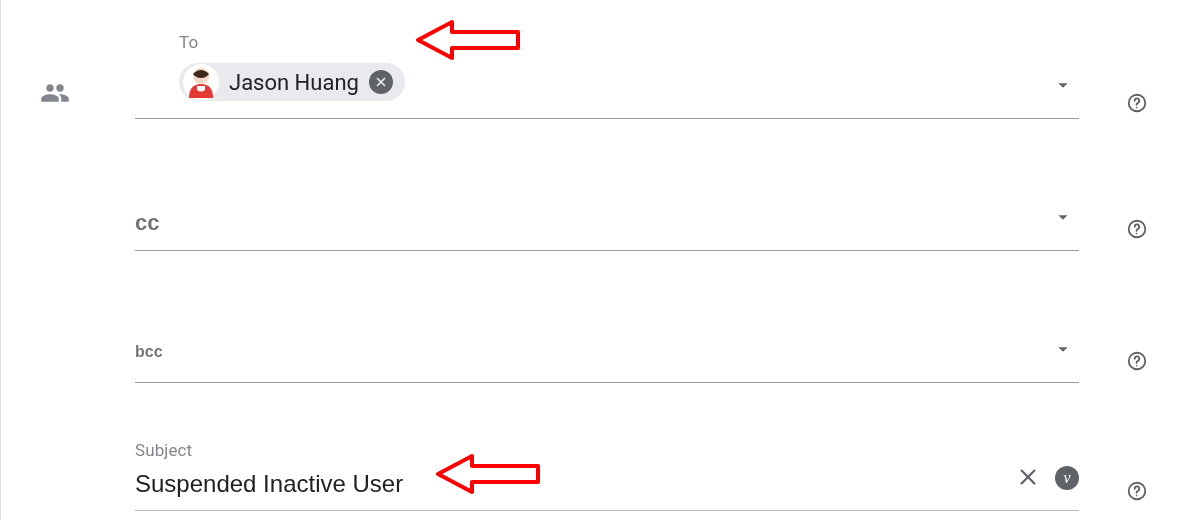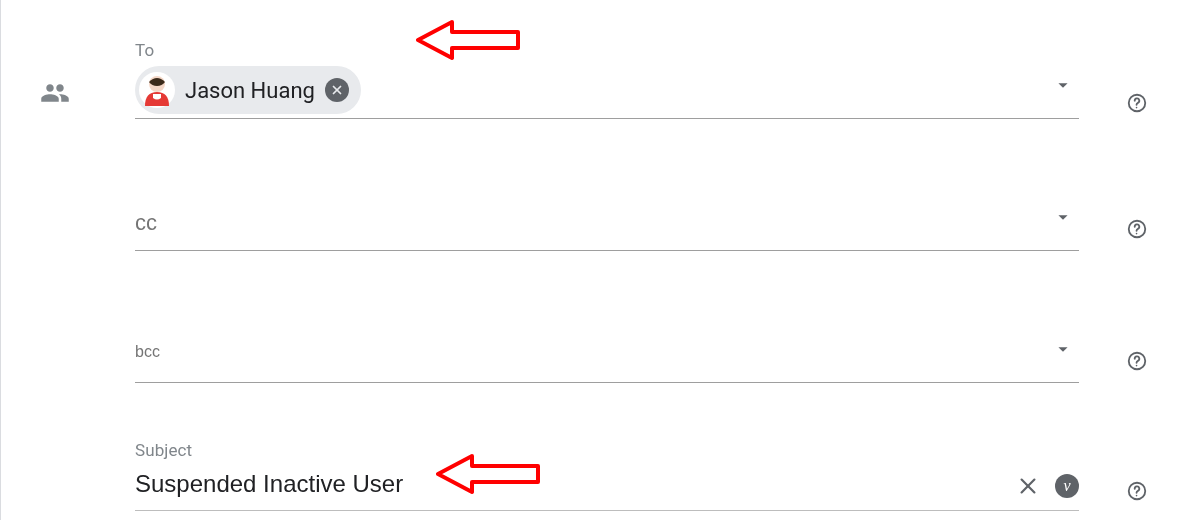--- a/index.html
+++ b/index.html
@@ -42,20 +42,21 @@
     min-height: 48px;
   }
   .field-input {
     flex: 1;
     font-size: 22px;
     color: #5f6368;
     border: none;
     outline: none;
     background: transparent;
     padding: 8px 0;
+    font-weight: bold;
   }
   .divider {
     position: absolute;
     left: 135px;
     width: 944px;
     height: 1px;
     background: #9e9e9e;
   }
   .divider-light {
     position: absolute;
@@ -63,21 +64,21 @@
     width: 944px;
     height: 1px;
     background: #c9c9c9;
   }
 
   .chip {
     display: inline-flex;
     align-items: center;
     background: #e8eaed;
     border-radius: 999px;
-    height: 48px;
+    height: 38px;
     padding: 0 12px 0 4px;
     gap: 10px;
   }
   .chip .avatar {
     width: 36px; height: 36px;
     position: relative;
   }
   .chip .avatar svg { width:36px; height:36px; display:block; }
   .chip .chip-label {
     font-size: 22px;
@@ -117,42 +118,41 @@
     display:flex; align-items:center; justify-content:center;
     color: #ffffff;
     font-style: italic;
     font-family: Georgia, "Times New Roman", serif;
     font-size: 16px;
     cursor: pointer;
   }
 
   .subject-row {
     display: flex;
-    align-items: center;
     gap: 16px;
   }
   .subject-input {
     flex: 1;
     font-size: 24px;
     color: #202124;
     border: none;
     outline: none;
     background: transparent;
     padding: 4px 0 8px 0;
   }
 
   
   .arrow-anno {
     position: absolute;
     pointer-events: none;
   }
   .arrow-anno svg { display:block; }
 
   
-  #row-to   { top: 40px; }
+  #row-to   { top: 32px; margin-left: 44px; }
   #row-cc   { top: 190px; }
   #row-bcc  { top: 322px; }
   #row-subj { top: 440px; }
 
   #chev-to  { left: 1052px; top: 74px; }
   #chev-cc  { left: 1052px; top: 206px; }
   #chev-bcc { left: 1052px; top: 338px; }
 
   #help-to   { left: 1126px; top: 92px; }
   #help-cc   { left: 1126px; top: 218px; }

